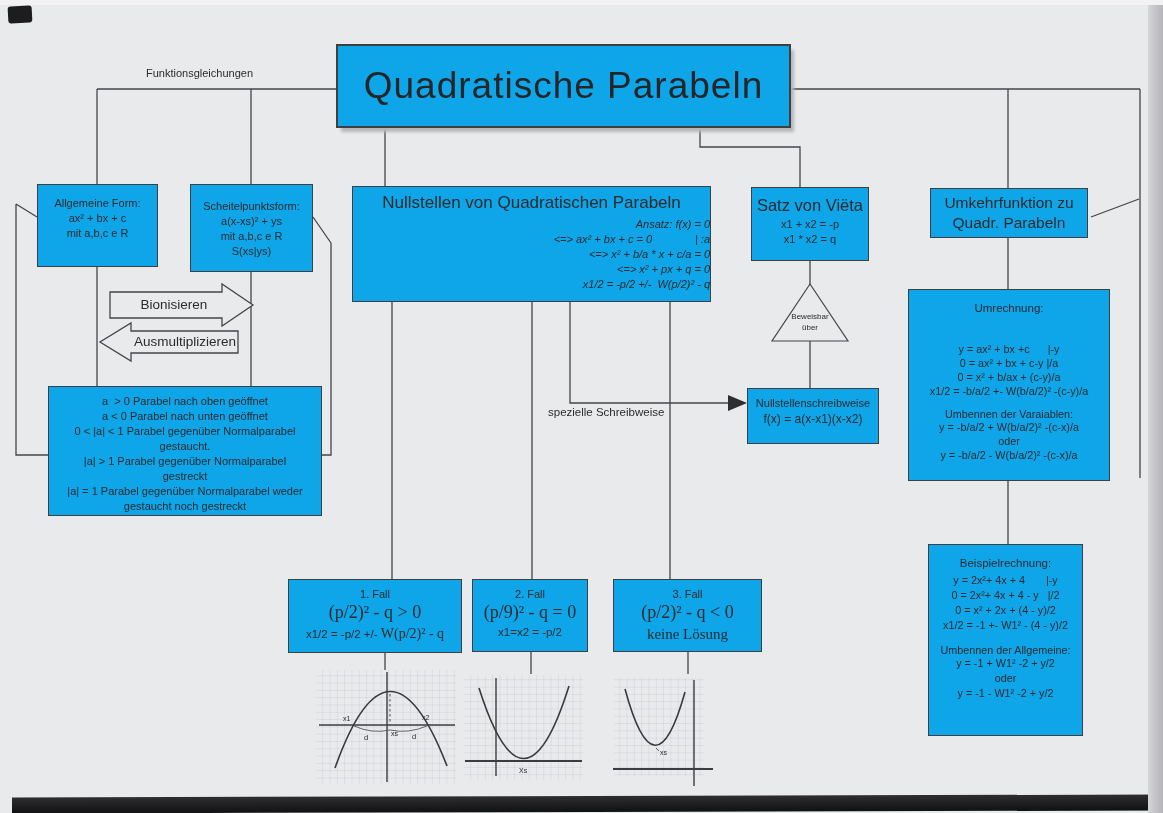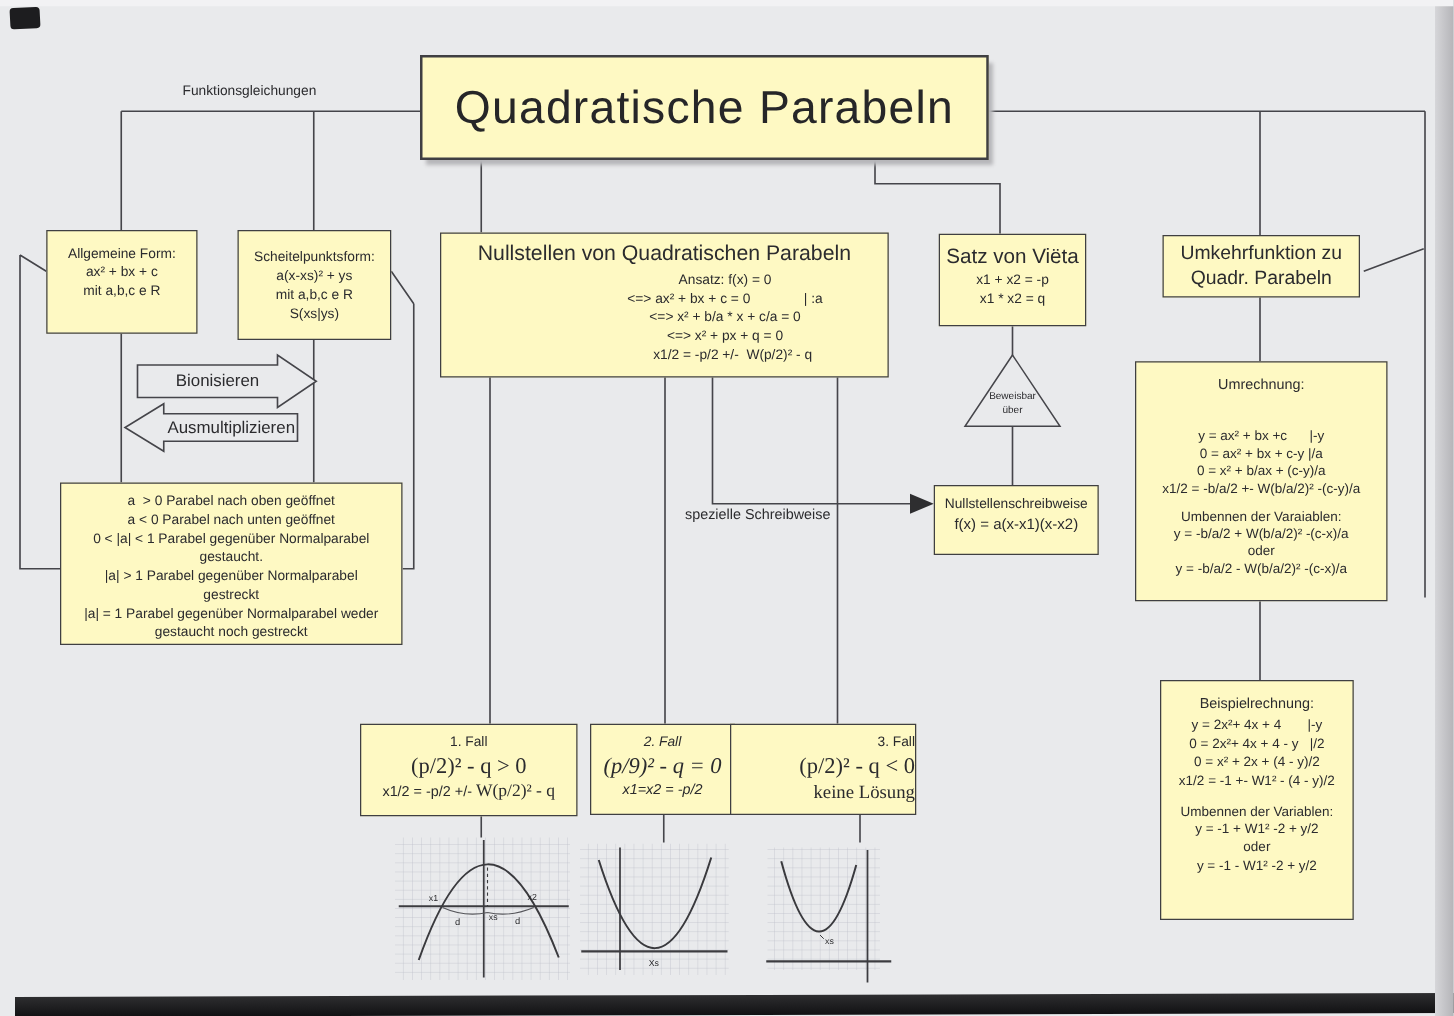--- a/index.html
+++ b/index.html
@@ -1,28 +1,28 @@
 <!DOCTYPE html>
 <html><head>
 <meta charset="utf-8">
 <style>
   html,body{margin:0;padding:0;background:#cfcfd2;}
   .page{position:relative;width:1163px;height:813px;background:#e9eaec;
         font-family:"Liberation Sans",sans-serif;color:#2b2b2e;overflow:hidden;}
   .layer{position:absolute;left:0;top:0;z-index:1;}
-  .box{position:absolute;background:#fef9c3;border:1.4px solid #3f3f42;
+  .box{position:absolute;background:#0ea5e9;border:1.4px solid #3f3f42;
        box-sizing:border-box;text-align:center;z-index:2;}
   .lbl{position:absolute;z-index:3;font-size:11px;color:#2b2b2e;}
   .lines{white-space:pre;font-size:11px;line-height:15px;}
   .title-box{display:flex;align-items:center;justify-content:center;
              font-size:37px;letter-spacing:1px;color:#262628;
              box-shadow:4px 5px 3px -1px #b7b7ba;}
   .small-head{font-size:11px;}
   .null-title{font-size:17px;margin-top:6px;}
-  .null-lines{text-align:center;padding-left:97px;margin-top:4px;}
+  .null-lines{text-align:right;padding-left:97px;margin-top:4px;font-style:italic;}
   .vieta-title{font-size:16.5px;margin-top:8px;}
   .serif{font-family:"Liberation Serif",serif;}
   .fall-name{font-size:11px;margin-top:8px;}
   .fall-cond{font-family:"Liberation Serif",serif;font-size:18px;margin-top:2px;}
   .fall-res{font-size:11.5px;margin-top:3px;}
   .fall-res .serif{font-size:14px;}
   .calc-title{font-size:11.5px;margin-top:12px;}
   .calc-sub{font-size:11.5px;}
   .graph{position:absolute;z-index:2;}
   .tri-lbl{position:absolute;z-index:3;width:80px;text-align:center;font-size:8px;}
@@ -134,39 +134,39 @@
 oder
 y = -b/a/2 - W(b/a/2)² -(c-x)/a</div>
   </div>
 
   <div class="box" style="left:928px;top:544px;width:155px;height:192px;">
     <div class="calc-title">Beispielrechnung:</div>
     <div class="lines" style="margin-top:4px;font-size:10.8px;line-height:15px;">y = 2x²+ 4x + 4       |-y
 0 = 2x²+ 4x + 4 - y   |/2
 0 = x² + 2x + (4 - y)/2
 x1/2 = -1 +- W1² - (4 - y)/2</div>
-    <div class="calc-sub" style="margin-top:11px;font-size:10.8px;">Umbennen der Variablen:</div>
+    <div class="calc-sub" style="margin-top:11px;font-size:10.8px;">Umbennen der Allgemeine:</div>
     <div class="lines" style="font-size:10.8px;line-height:15px;">y = -1 + W1² -2 + y/2
 oder
 y = -1 - W1² -2 + y/2</div>
   </div>
 
   <div class="box" style="left:288px;top:579px;width:174px;height:74px;">
     <div class="fall-name">1. Fall</div>
     <div class="fall-cond">(p/2)² - q &gt; 0</div>
     <div class="fall-res"><span>x1/2 = -p/2 +/- </span><span class="serif">W(p/2)² - q</span></div>
   </div>
 
-  <div class="box" style="left:472px;top:579px;width:116px;height:73px;font-style:italic;">
+  <div class="box" style="left:472px;top:579px;width:116px;height:73px;">
     <div class="fall-name">2. Fall</div>
     <div class="fall-cond">(p/9)² - q = 0</div>
     <div class="fall-res"><span>x1=x2  = -p/2</span></div>
   </div>
 
-  <div class="box" style="left:584px;top:579px;width:149px;height:73px;text-align:right;">
+  <div class="box" style="left:613px;top:579px;width:149px;height:73px;">
     <div class="fall-name">3. Fall</div>
     <div class="fall-cond">(p/2)² - q &lt; 0</div>
     <div class="fall-res"><span class="serif" style="font-size:15px;">keine Lösung</span></div>
   </div>
 
   <svg class="graph" style="left:315px;top:668px;" width="143" height="118" viewBox="0 0 143 118">
     <defs>
       <pattern id="grid1" width="7.3" height="7.3" patternUnits="userSpaceOnUse">
         <path d="M7.3 0 H0 V7.3" fill="none" stroke="#bdc0c9" stroke-width="0.6"></path>
       </pattern>

